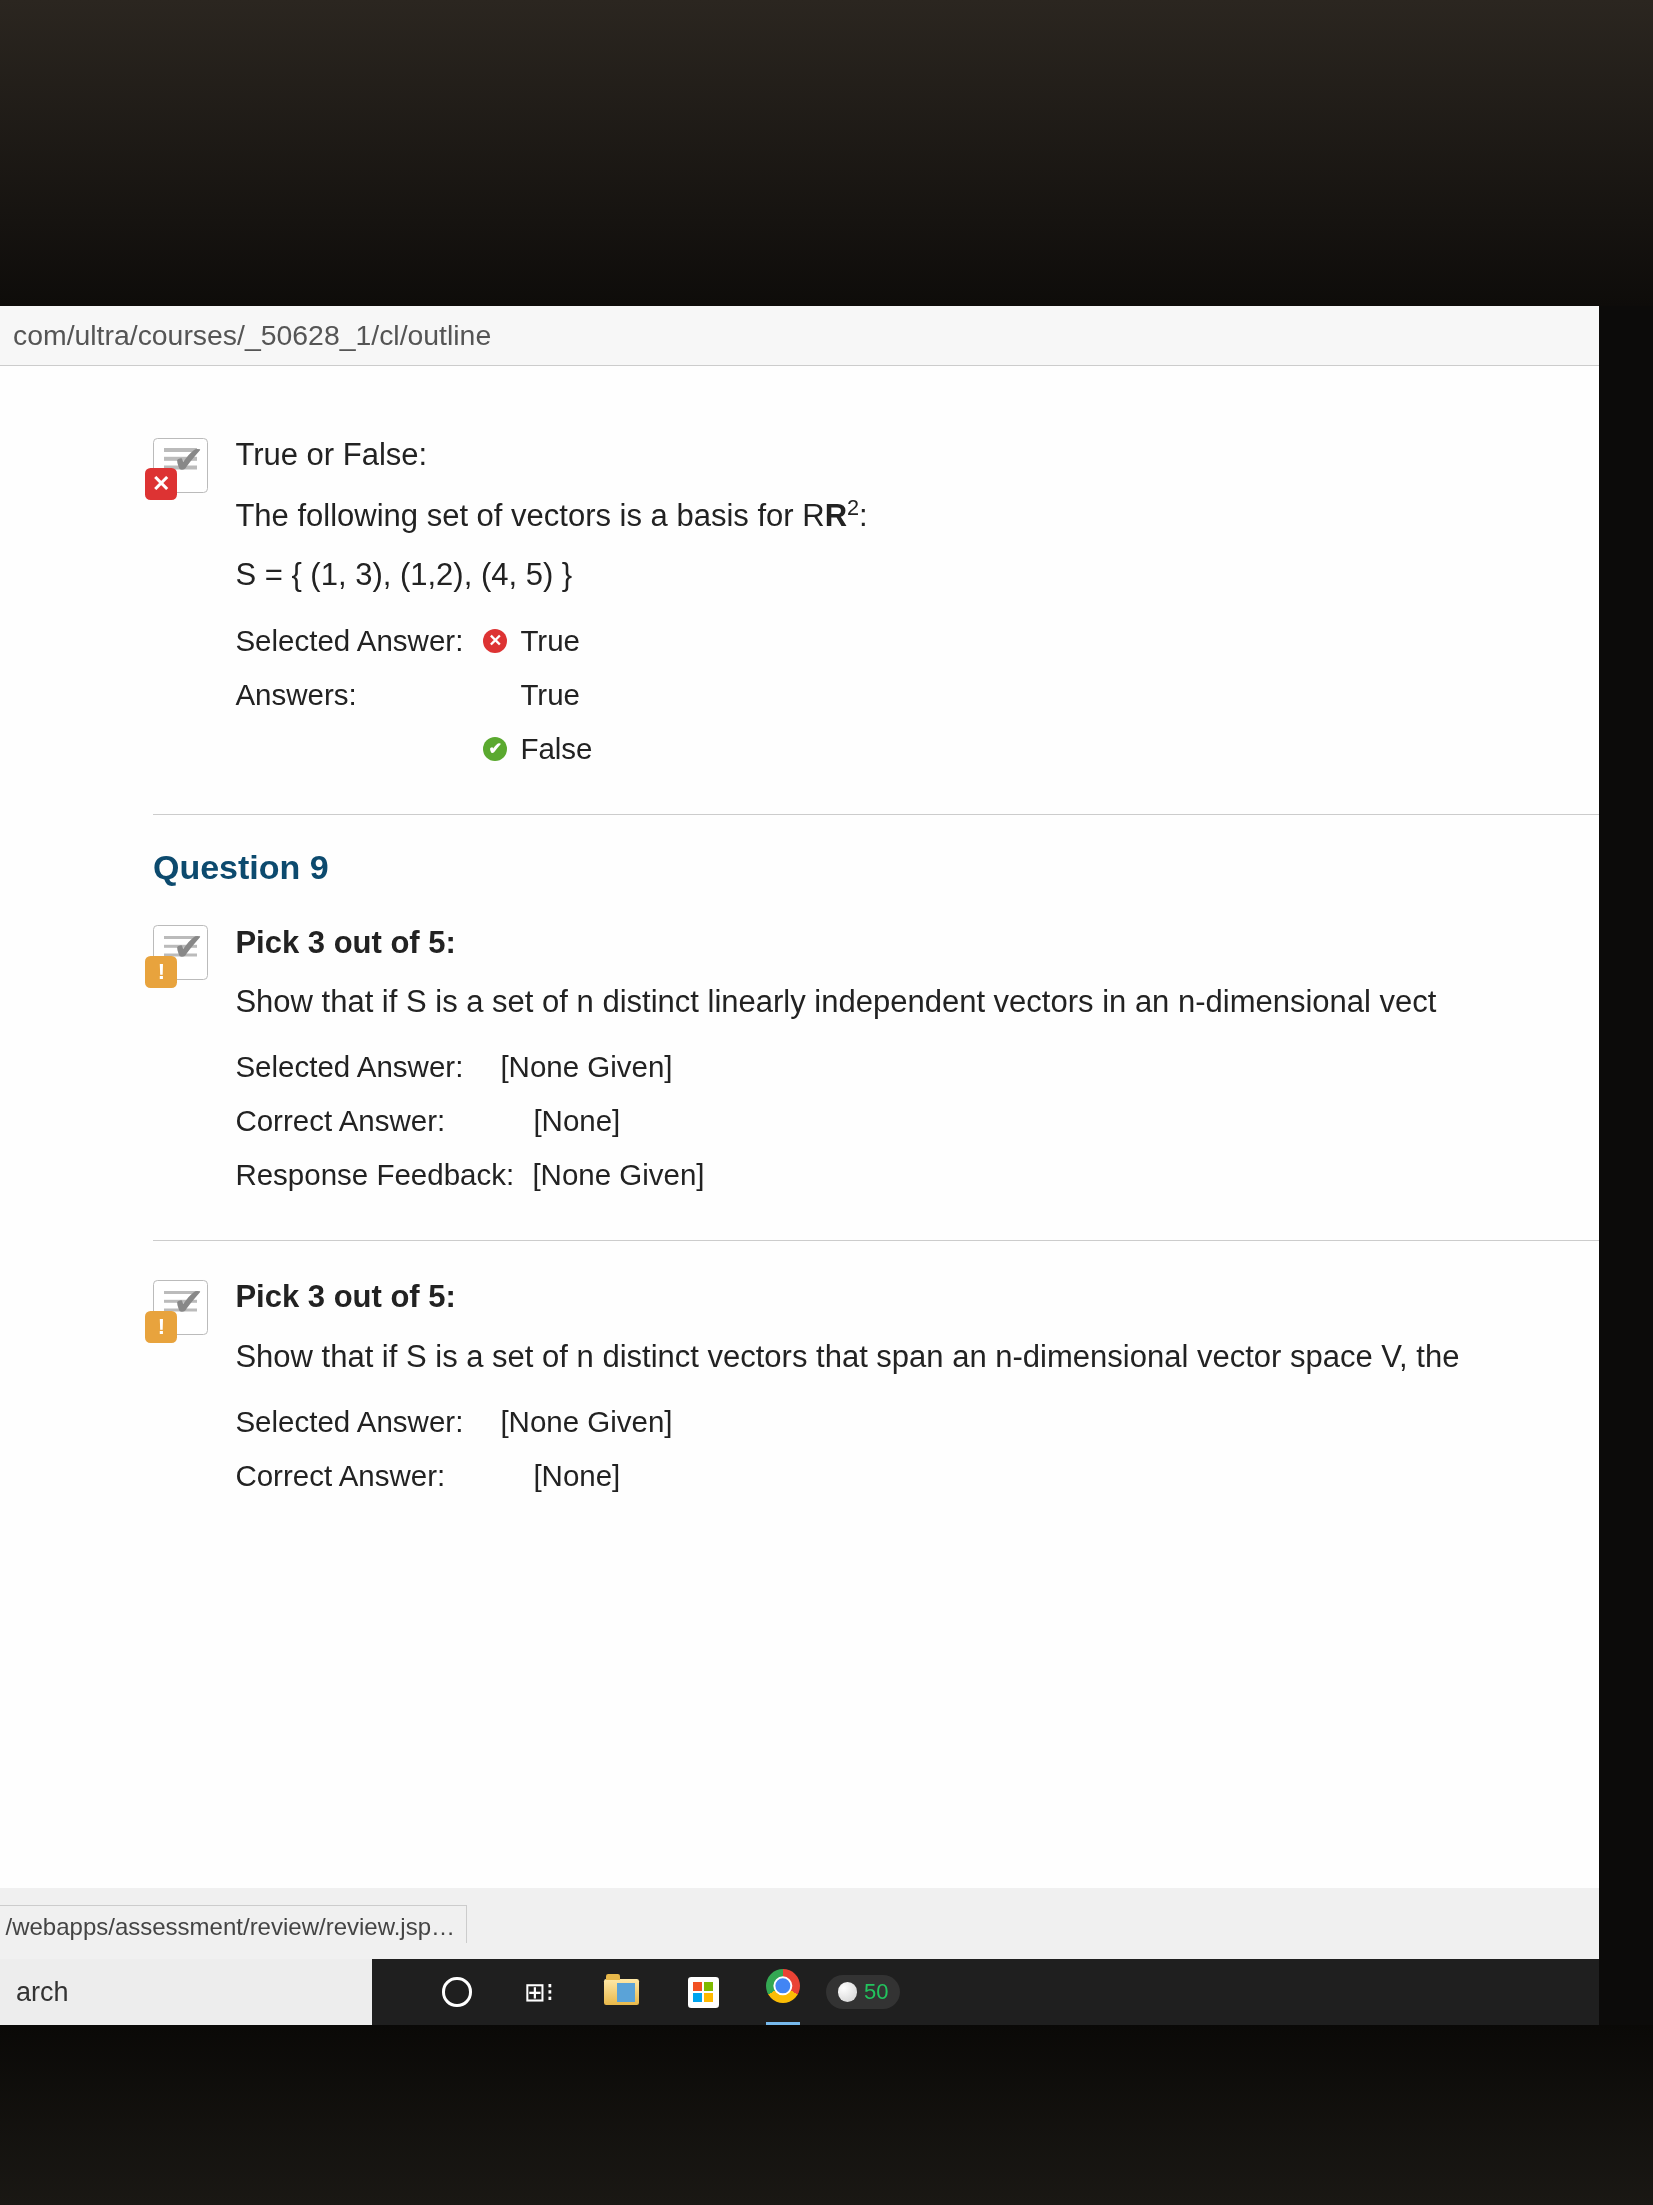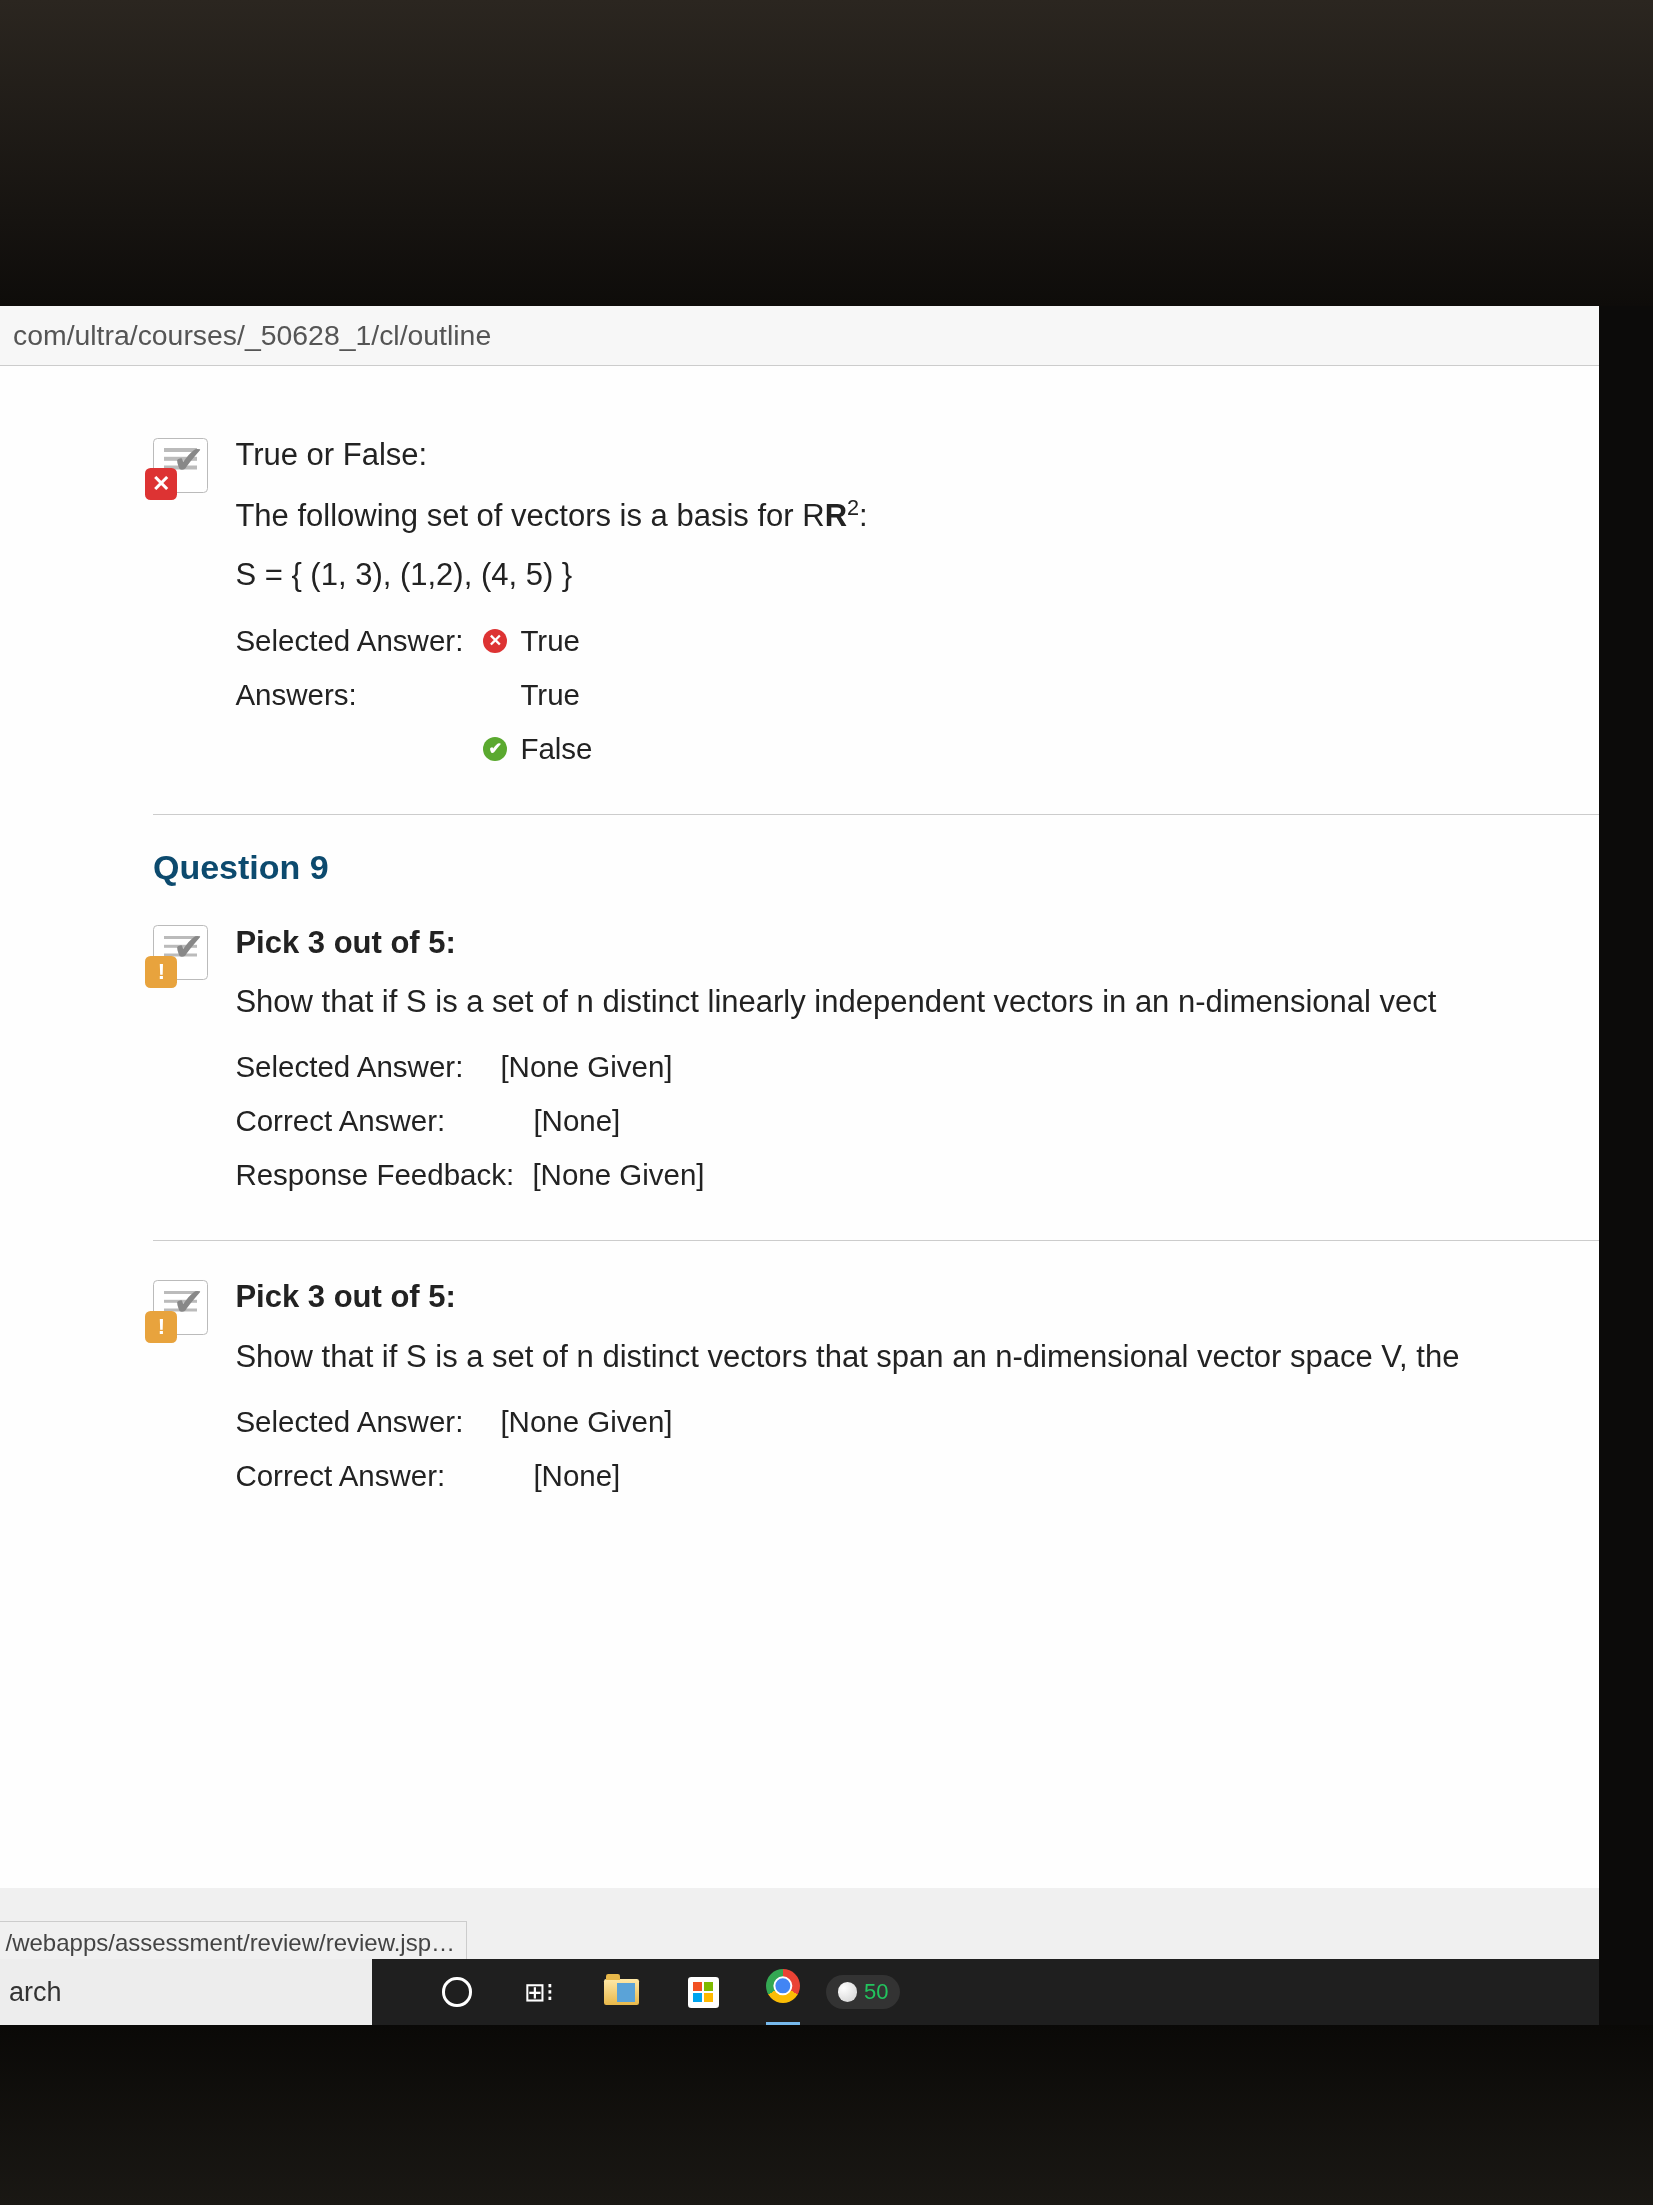--- a/index.html
+++ b/index.html
@@ -180,21 +180,21 @@
   .ans-label-narrow { width: 252px; }
   .icon-circle {
     width: 24px; height: 24px; border-radius: 50%;
     display: inline-flex; align-items: center; justify-content: center;
     color: #fff; font-size: 16.4px; font-weight: bold;
   }
   .icon-red { background: #d33; }
   .icon-green { background: #5aa92f; }
   .status-bar {
     position: absolute;
-    bottom: 66px;
+    bottom: 82px;
     left: 0;
     height: 38px;
     background: #f0f0f0;
     color: #444;
     font-size: 24px;
     padding: 6.6px 11px 0 5.5px;
     border-top: 0.5px solid #ccc;
     border-right: 0.5px solid #ccc;
   }
   .taskbar {
@@ -206,21 +206,21 @@
     background: #1f1f1f;
     display: flex;
     align-items: center;
   }
   .search-area {
     width: 372px;
     height: 100%;
     background: #ededed;
     display: flex;
     align-items: center;
-    padding-left: 9px;
+    padding-left: 16px;
     font-size: 27px;
     color: #333;
   }
   .tb-icons {
     display: flex;
     align-items: center;
     gap: 44px;
     padding-left: 66px;
     height: 100%;
   }

